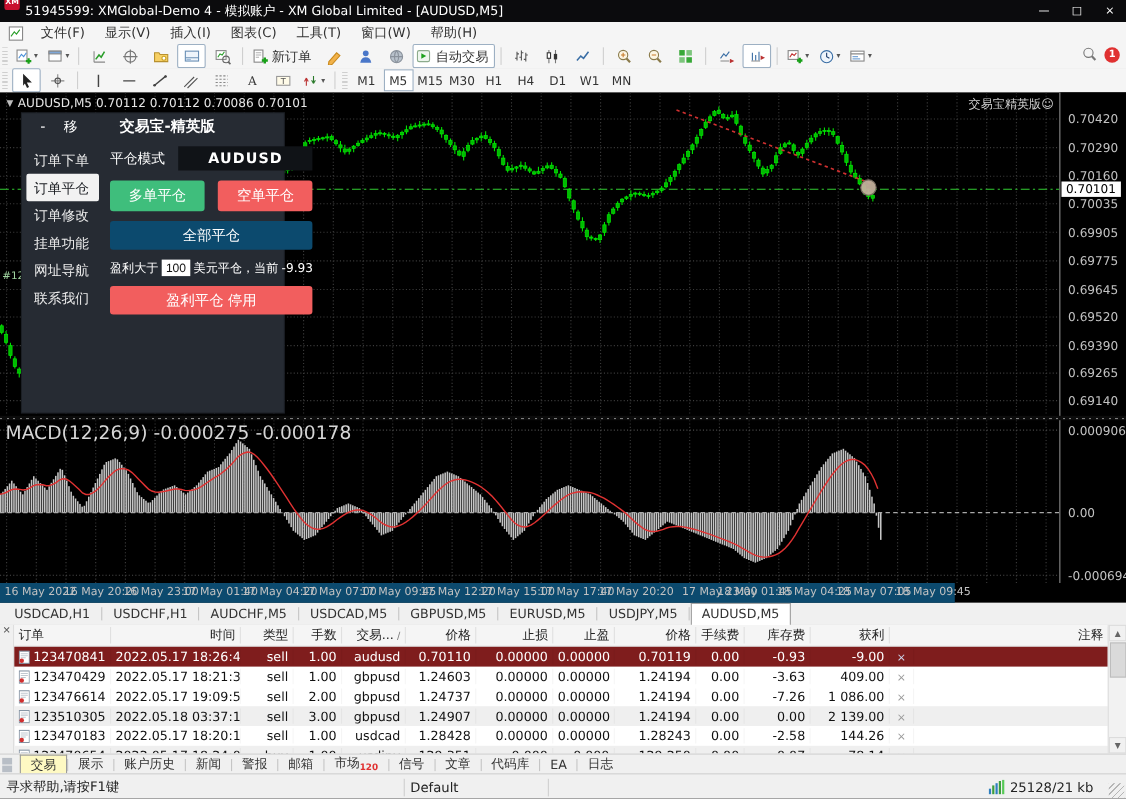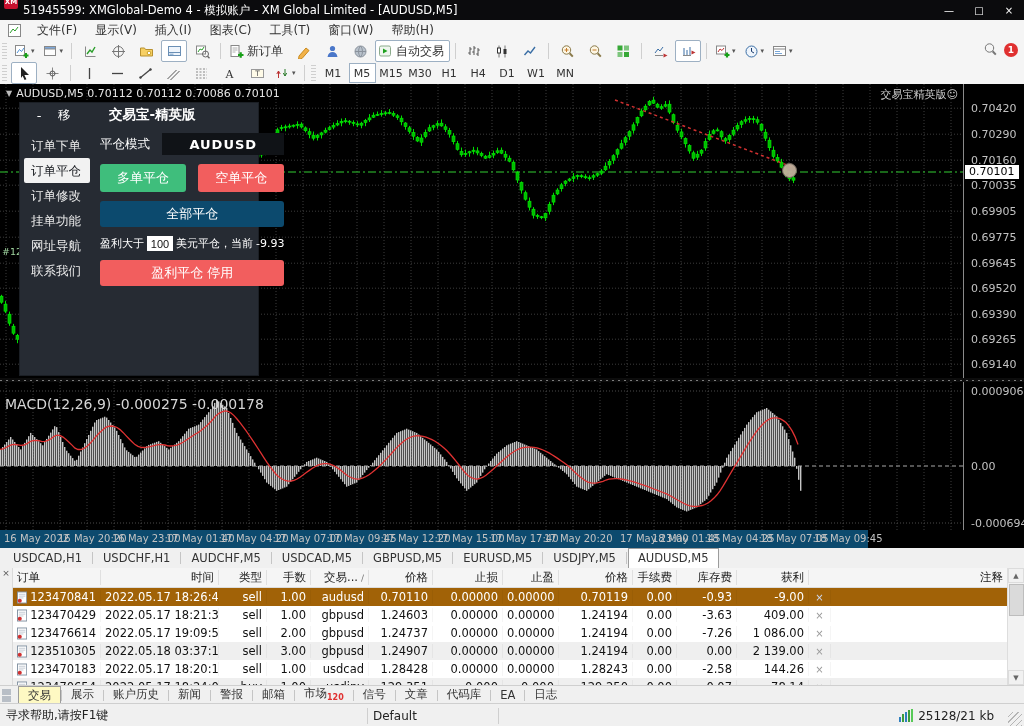--- a/index.html
+++ b/index.html
@@ -37,21 +37,21 @@
   #chartarea{position:absolute;top:84px;left:0;width:1024px;height:464px;background:#000;}
   #mainsvg{position:absolute;top:0;left:0;}
   #macdsvg{position:absolute;top:298px;left:0;}
   #splitter{position:absolute;top:294px;left:0;width:1024px;height:4px;background:#0c0c0c;
       background-image:repeating-linear-gradient(90deg,#7d7d7d 0 2px,transparent 2px 6px);
       background-size:100% 1px;background-position:0 2px;background-repeat:no-repeat;z-index:7;}
   #chart-header{position:absolute;top:3px;left:6px;color:#e5e5e5;font-size:11px;z-index:3;display:flex;align-items:center;gap:4px;}
   #chart-header .tri{font-size:8px;color:#bdbdbd;}
   #chart-badge{position:absolute;top:3px;right:66px;color:#cfcfcf;font-size:11px;z-index:3;}
   #orderline-label{position:absolute;top:162px;left:2px;color:#9fd49f;font-size:9.5px;z-index:3;}
-  #macd-header{position:absolute;top:312px;left:5px;color:#d6d6d6;font-size:14px;z-index:3;}
+  #macd-header{position:absolute;top:300px;left:5px;color:#d6d6d6;font-size:17px;z-index:3;}
   #paxis{position:absolute;top:0;left:963px;width:61px;height:446px;background:#000;border-left:1px solid #8a8a8a;z-index:2;}
   .plabel{position:absolute;left:7px;color:#c2c2c2;font-size:11px;}
   #ptag{position:absolute;left:1px;top:81px;height:14px;background:#fff;color:#000;font-size:11px;padding:0 4px;line-height:14px;}
   #taxis{position:absolute;top:446px;left:0;width:868px;height:18px;background:#0c4a6e;z-index:2;}
   .tlabel{position:absolute;top:3px;color:#c2c2c2;font-size:10px;white-space:nowrap;}
   #bar-marker{position:absolute;left:782px;top:79px;width:13px;height:13px;border-radius:50%;
       background:#c2b09c;border:1px solid #7d7166;z-index:4;opacity:.95;}
   
   #tpanel{position:absolute;left:20px;top:19px;width:238px;height:272px;background:#262b33;z-index:8;color:#fff;
       box-shadow:0 0 0 1px #1b1f25;}
@@ -80,21 +80,21 @@
   .ctab.active{background:#fff;border:1px solid #9c9c9c;border-bottom:1px solid #fff;margin-bottom:-1px;}
   .vsep{width:1px;height:12px;background:#c5c5c5;margin:0 1px 4px;}
   
   #terminal{position:absolute;top:568px;left:0;width:1024px;height:117px;background:#fff;overflow:hidden;}
   #term-strip{position:absolute;left:0;top:0;width:12px;height:117px;background:#f0f0f0;border-right:1px solid #dadada;
       font-size:9px;color:#555;text-align:center;}
   #term-table{position:absolute;left:13px;top:0;width:995px;}
   .trow{display:flex;height:18px;align-items:center;font-size:11.5px;color:#111;}
   .trow.head{height:19px;background:#f5f5f5;border-bottom:1px solid #dcdcdc;color:#222;}
   .trow.shade{background:#efefef;}
-  .trow.selected{background:#a16207;color:#fff;}
+  .trow.selected{background:#7f1d1d;color:#fff;}
   .tcell{padding:0 4px;text-align:right;white-space:nowrap;overflow:hidden;box-sizing:border-box;border-right:1px solid rgba(0,0,0,0.04);}
   .trow.head .tcell{border-right:1px solid #e0e0e0;}
   .tcell.left{text-align:left;display:flex;align-items:center;gap:3px;}
   .xclose{color:#9a9a9a;font-size:10px;}
   .trow.selected .xclose{color:#cdd8ef;}
   .sort{font-size:9px;color:#777;margin-left:3px;}
   #term-scroll{position:absolute;right:0;top:0;width:16px;height:117px;background:#f2f2f2;border-left:1px solid #ddd;}
   .sbtn{height:15px;display:flex;align-items:center;justify-content:center;font-size:7px;color:#666;background:#f1f1f1;border:1px solid #dcdcdc;box-sizing:border-box;}
   #sthumb{position:absolute;top:16px;left:1px;width:13px;height:30px;background:#dadada;border:1px solid #bdbdbd;}
   #sdown{position:absolute;bottom:0;left:0;right:0;}

